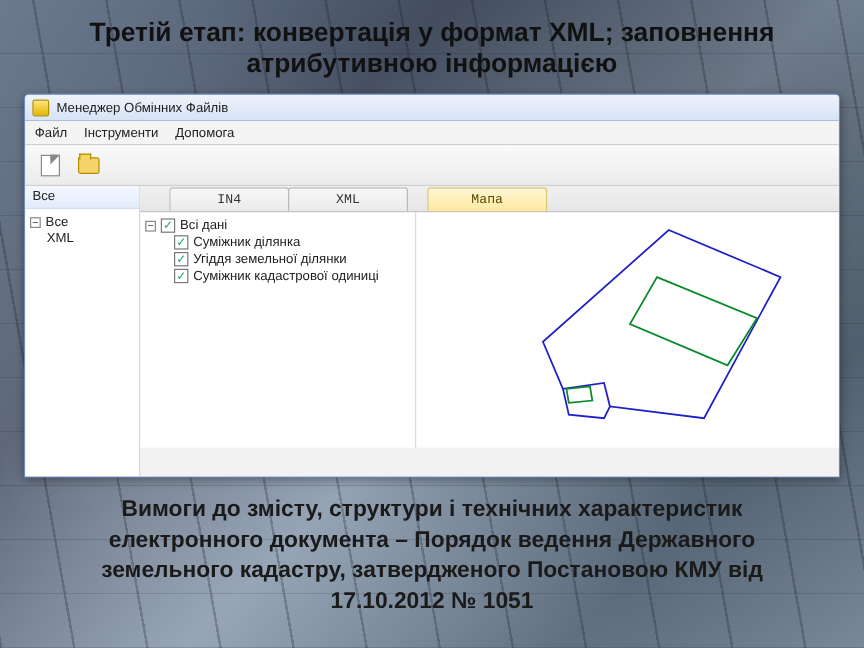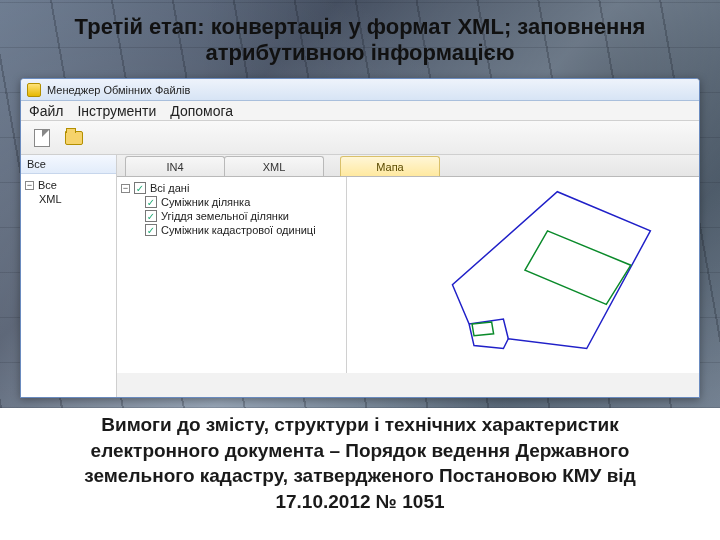--- a/index.html
+++ b/index.html
@@ -1,19 +1,19 @@
 <!DOCTYPE html>
 <html><head>
 <meta charset="utf-8">
 <style>
   * { box-sizing: border-box; margin: 0; padding: 0; }
   html, body { width: 720px; height: 540px; overflow: hidden; font-family: Tahoma, Arial, sans-serif; }
   .slide {
     position: relative;
-    width: 720px; height: 408px;
+    width: 720px; height: 540px;
     background: linear-gradient(135deg, #6b7a8f 0%, #4a5568 30%, #8a9aad 55%, #5d6d7e 80%, #7a8899 100%);
   }
   .slide::before {
     content:"";
     position:absolute; inset:0;
     background:
       repeating-linear-gradient(80deg, rgba(20,25,35,0.25) 0 2px, transparent 2px 60px),
       repeating-linear-gradient(0deg, rgba(20,25,35,0.15) 0 1px, transparent 1px 45px),
       radial-gradient(circle at 15% 80%, rgba(255,255,255,0.15), transparent 60%),
       radial-gradient(circle at 85% 20%, rgba(0,0,0,0.25), transparent 60%);
@@ -53,21 +53,21 @@
     border: 1px solid #b38f00;
     border-radius: 2px;
   }
   .titlebar-text { font-size: 11px; color: #222; }
   .menubar {
     height: 20px;
     background: #f4f4f4;
     border-bottom: 1px solid #d0d0d0;
     display: flex; align-items: center;
     gap: 14px; padding: 0 8px;
-    font-size: 14px;
+    font-size: 11px;
   }
   .toolbar {
     height: 34px;
     background: linear-gradient(#f9f9f9,#ececec);
     border-bottom: 1px solid #cfcfcf;
     display: flex; align-items: center;
     padding: 0 8px; gap: 6px;
   }
   .tb-btn {
     width: 26px; height: 26px;
@@ -99,24 +99,25 @@
   .expander { width:9px;height:9px;border:1px solid #888;display:flex;align-items:center;justify-content:center;font-size:9px;line-height:8px;color:#444;background:#fff;}
   .right-area {
     flex:1;
     background:#f2f2f2;
     position:relative;
   }
   .tabs {
     height:22px;
     display:flex;
     align-items:flex-end;
-    padding-left:8px;
+    padding-left:24px;
     gap:0;
     background: linear-gradient(#f0f0f0,#e6e6e6);
     border-bottom:1px solid #b9b9b9;
+    font-family:Liberation Mono, monospace;
   }
   .tab {
     height:20px;
     min-width:100px;
     padding:0 18px;
     border:1px solid #b9b9b9;
     border-bottom:none;
     background: linear-gradient(#f7f7f7,#eaeaea);
     border-radius:3px 3px 0 0;
     display:flex;align-items:center;justify-content:center;

